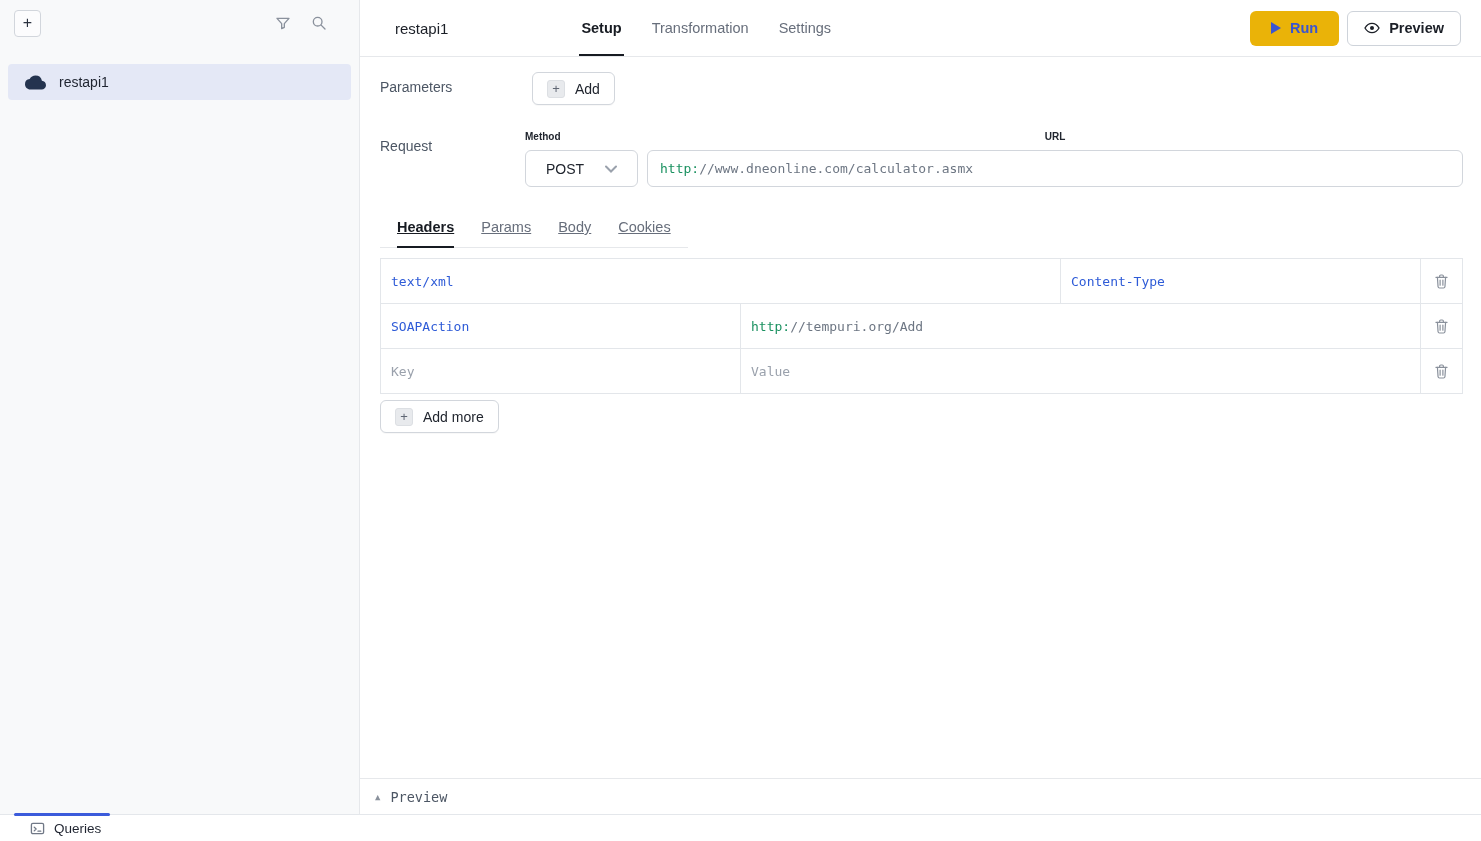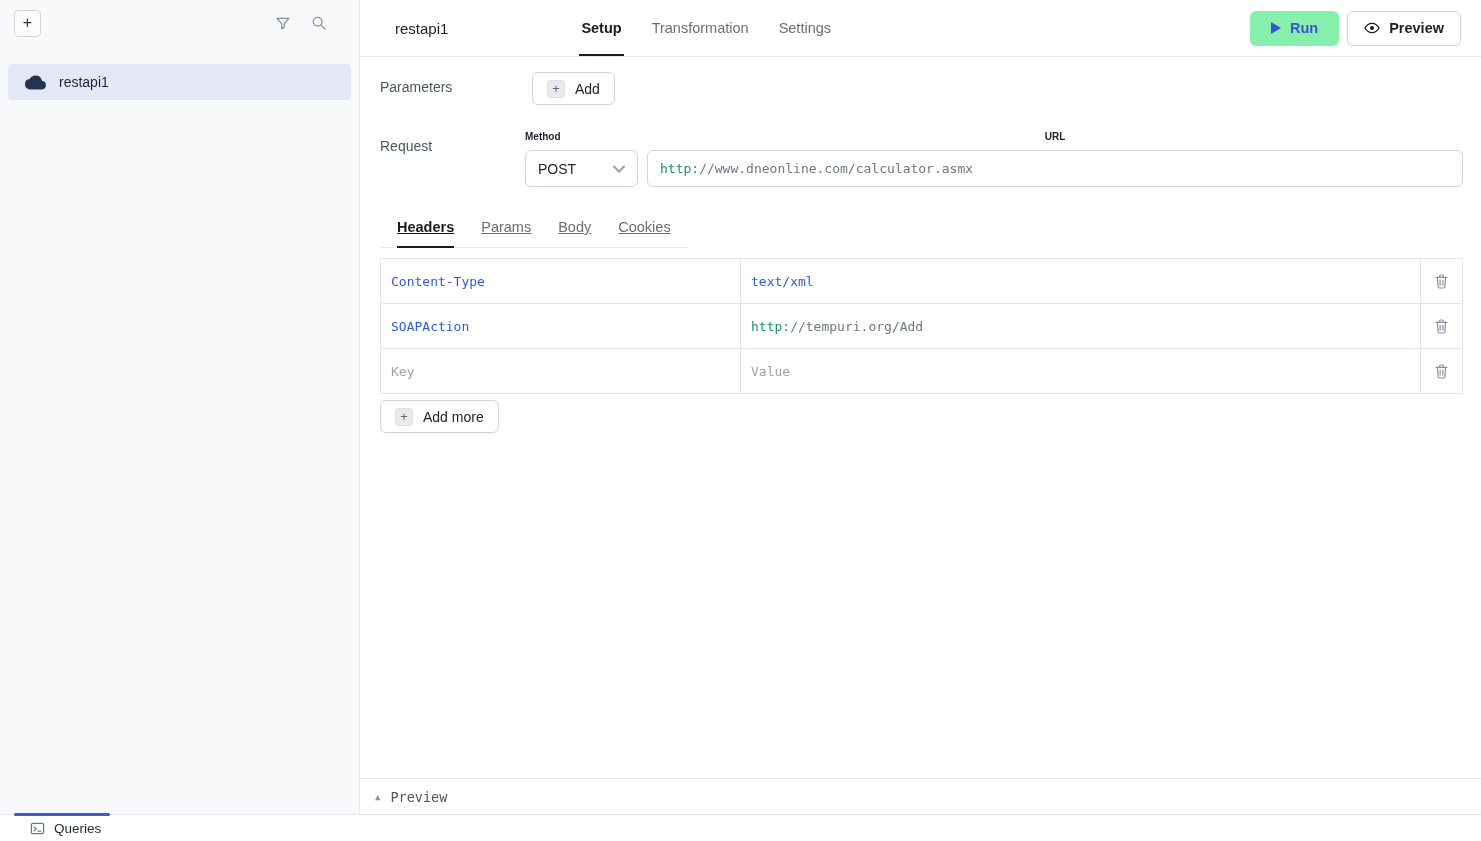--- a/index.html
+++ b/index.html
@@ -74,21 +74,21 @@
     color: #676e7b; cursor: pointer; font-size: 14.5px;
   }
   .main-tab.active { color: #171b22; font-weight: 600; }
   .main-tab.active::after {
     content: ""; position: absolute; left: -2px; right: -2px; bottom: 0;
     height: 2px; background: #171b22;
   }
   .header-actions { margin-left: auto; display: flex; align-items: center; gap: 8px; }
   .run-btn {
     height: 35px; padding: 0 21px;
-    background: #86efac; color: #3a55d1;
+    background: #eab308; color: #3a55d1;
     border: none; border-radius: 6px;
     font-weight: 600; font-size: 14.5px;
     display: inline-flex; align-items: center; gap: 9px;
     cursor: pointer; font-family: inherit;
   }
   .preview-btn {
     height: 35px; padding: 0 16px;
     background: #fff; color: #1b1f27;
     border: 1px solid #ced3da; border-radius: 6px;
     font-weight: 600; font-size: 14.5px;
@@ -117,21 +117,21 @@
   }
 
   .request-controls { display: flex; gap: 9px; flex: 1; min-width: 0; }
   .method-col { width: 113px; flex: none; }
   .url-col { flex: 1; min-width: 0; text-align: center; }
   .field-label { font-weight: 700; color: #20252e; margin-bottom: 8px; font-size: 10px; }
   .method-select {
     height: 37px; border: 1px solid #d2d6dc; border-radius: 6px;
     background: #fff; cursor: pointer;
     display: flex; align-items: center; justify-content: space-between;
-    padding: 0 12px; color: #20252e;
+    padding: 0 20px; color: #20252e;
   }
   .url-input {
     height: 37px; border: 1px solid #d2d6dc; border-radius: 6px;
     background: #fff; display: flex; align-items: center;
     padding: 0 12px; cursor: text;
     font-family: "DejaVu Sans Mono", monospace; font-size: 13px;
     white-space: nowrap; overflow: hidden;
   }
 
   .mono { font-family: "DejaVu Sans Mono", monospace; font-size: 13px; }
@@ -286,25 +286,25 @@
         <nav class="sub-tabs">
           <div class="sub-tab active">Headers</div>
           <div class="sub-tab">Params</div>
           <div class="sub-tab">Body</div>
           <div class="sub-tab">Cookies</div>
         </nav>
 
         
         <div class="kv-table">
           <div class="kv-row">
+            <div class="kv-cell kv-value mono">
+              <span class="code-blue">text/xml</span>
+            </div>
             <div class="kv-cell kv-key mono">
               <span class="code-blue">Content-Type</span>
-            </div>
-            <div class="kv-cell kv-value mono">
-              <span class="code-blue">text/xml</span>
             </div>
             <div class="kv-cell kv-delete">
               <svg width="13" height="15" viewBox="0 0 14 16" fill="none" stroke="#8a919c" stroke-width="1.3" stroke-linecap="round">
                   <path d="M1 3.5h12"></path>
                   <path d="M5 3.5V2.2c0-.7.5-1.2 1.2-1.2h1.6c.7 0 1.2.5 1.2 1.2v1.3"></path>
                   <path d="M2.6 3.5l.7 10.1c.1.8.7 1.4 1.5 1.4h4.4c.8 0 1.4-.6 1.5-1.4l.7-10.1"></path>
                   <path d="M5.5 6.5v5.5M8.5 6.5v5.5"></path>
                 </svg>
             </div>
           </div>

